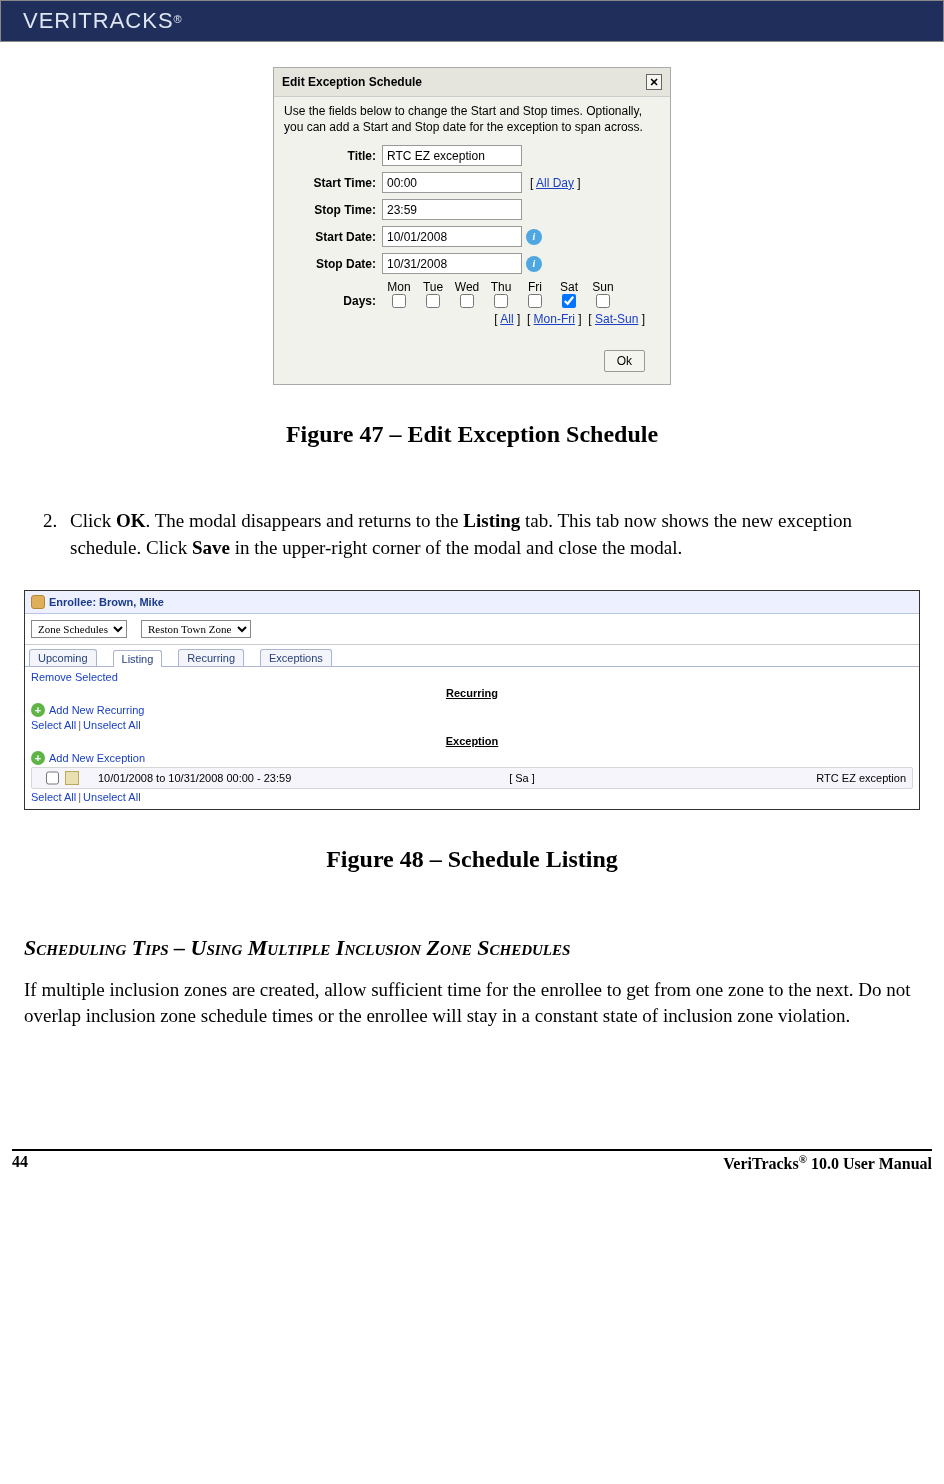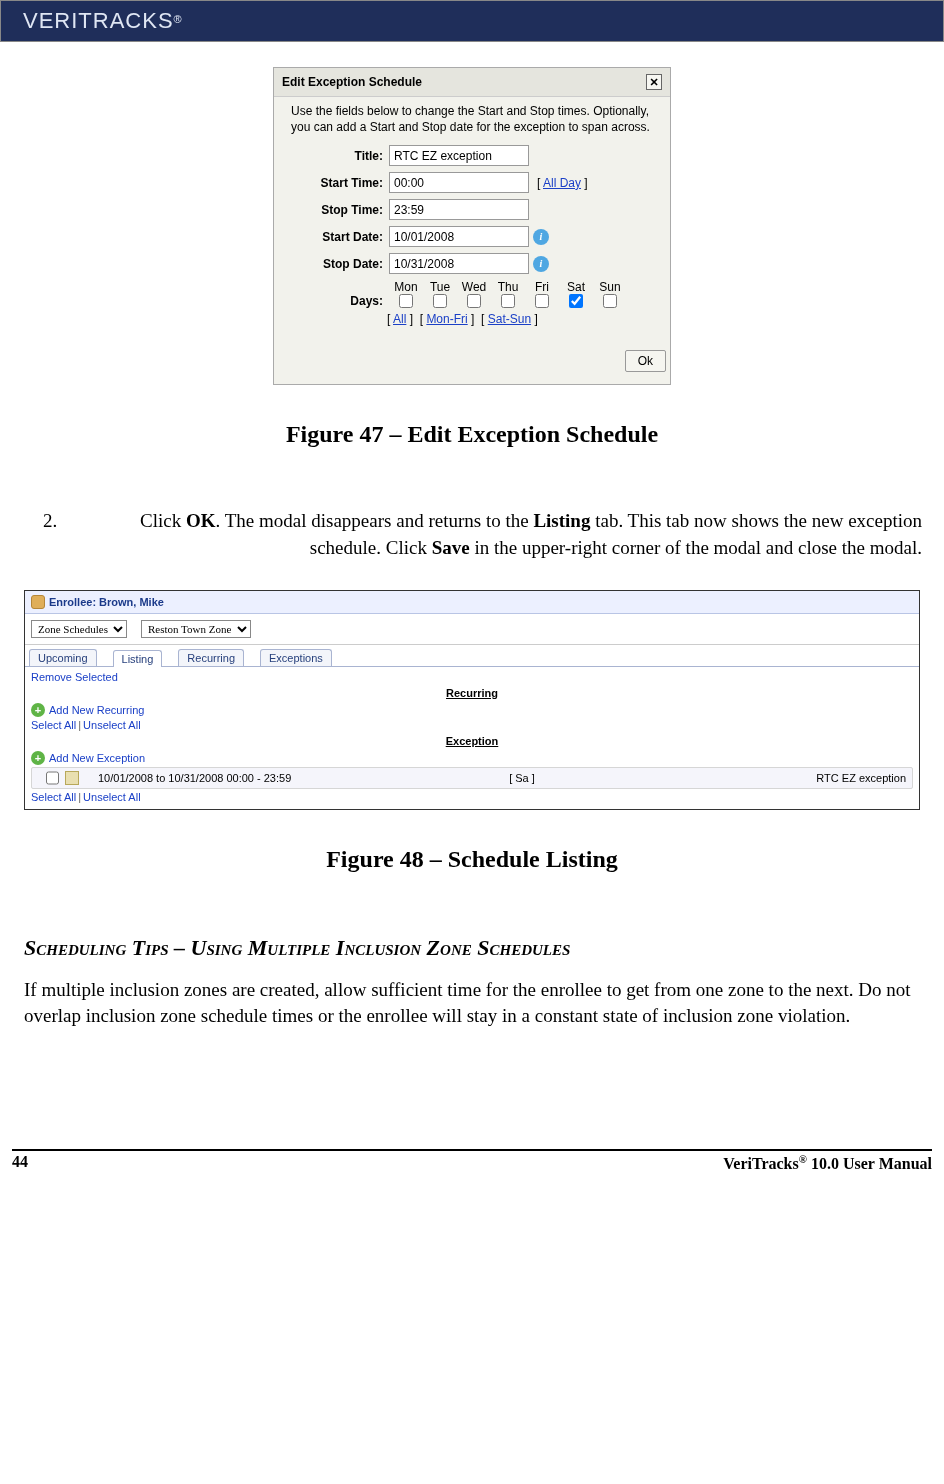--- a/index.html
+++ b/index.html
@@ -46,21 +46,21 @@
     font-weight: bold;
   }
   .modal-title .close {
     border: 1px solid #666;
     width: 16px; height: 16px;
     display:flex; align-items:center; justify-content:center;
     font-size:11px;
     background:#f7f7f2;
     cursor:pointer;
   }
-  .modal-body { padding: 6px 4px 12px 10px; margin-left: 7px; }
+  .modal-body { padding: 6px 25px 12px 10px; }
   .modal-desc { line-height: 1.35; margin-bottom:10px; }
   .frow { display:flex; align-items:center; margin-bottom:6px; }
   .frow label { width: 92px; text-align:right; font-weight:bold; margin-right:6px; }
   .frow input[type=text] {
     height: 21px;
     border: 1px solid #999;
     padding: 2px 4px;
     font-family: Verdana, sans-serif;
     font-size: 12px;
     width: 140px;
@@ -75,31 +75,31 @@
     align-items:center; justify-content:center;
     font-size:10px; font-weight:bold; margin-left:4px;
     font-style: italic; font-family: Georgia, serif;
   }
   .day-headers { display:flex; gap:0; margin-left:98px; }
   .day-headers span { width:34px; text-align:center; }
   .day-boxes { display:flex; margin-left:98px; align-items:center; }
   .day-boxes input { width:14px; height:14px; margin: 0 10px; }
   .days-label-row { display:flex; align-items:flex-start; }
   .days-label-row > label { width:92px; text-align:right; font-weight:bold; margin-right:6px; padding-top:0; }
-  .day-links { margin-left:96px; margin-top:4px; }
+  .day-links { margin-left:96px; margin-top:4px;text-align:right; }
   .ok-row { text-align:right; margin-top:24px; }
   .ok-btn {
     border:1px solid #999; background:#f5f5f0;
     padding:3px 12px; font-family:Verdana,sans-serif; font-size:12px;
     border-radius:2px; cursor:pointer;
   }
   .fig-caption { text-align:center; font-weight:bold; margin-top:36px; font-size:24px; }
   
   ol.steps { margin: 60px 10px 0 50px; font-size:19px; line-height:1.4; }
-  ol.steps li { padding-left:8px;text-align:right; }
+  ol.steps li { padding-left:8px; }
 
   
   .listing {
     margin: 28px 12px 0 12px;
     border: 1px solid #333;
     font-family: Tahoma, Verdana, sans-serif;
     font-size: 11px;
   }
   .listing-title {
     background:#ecf0ff;

